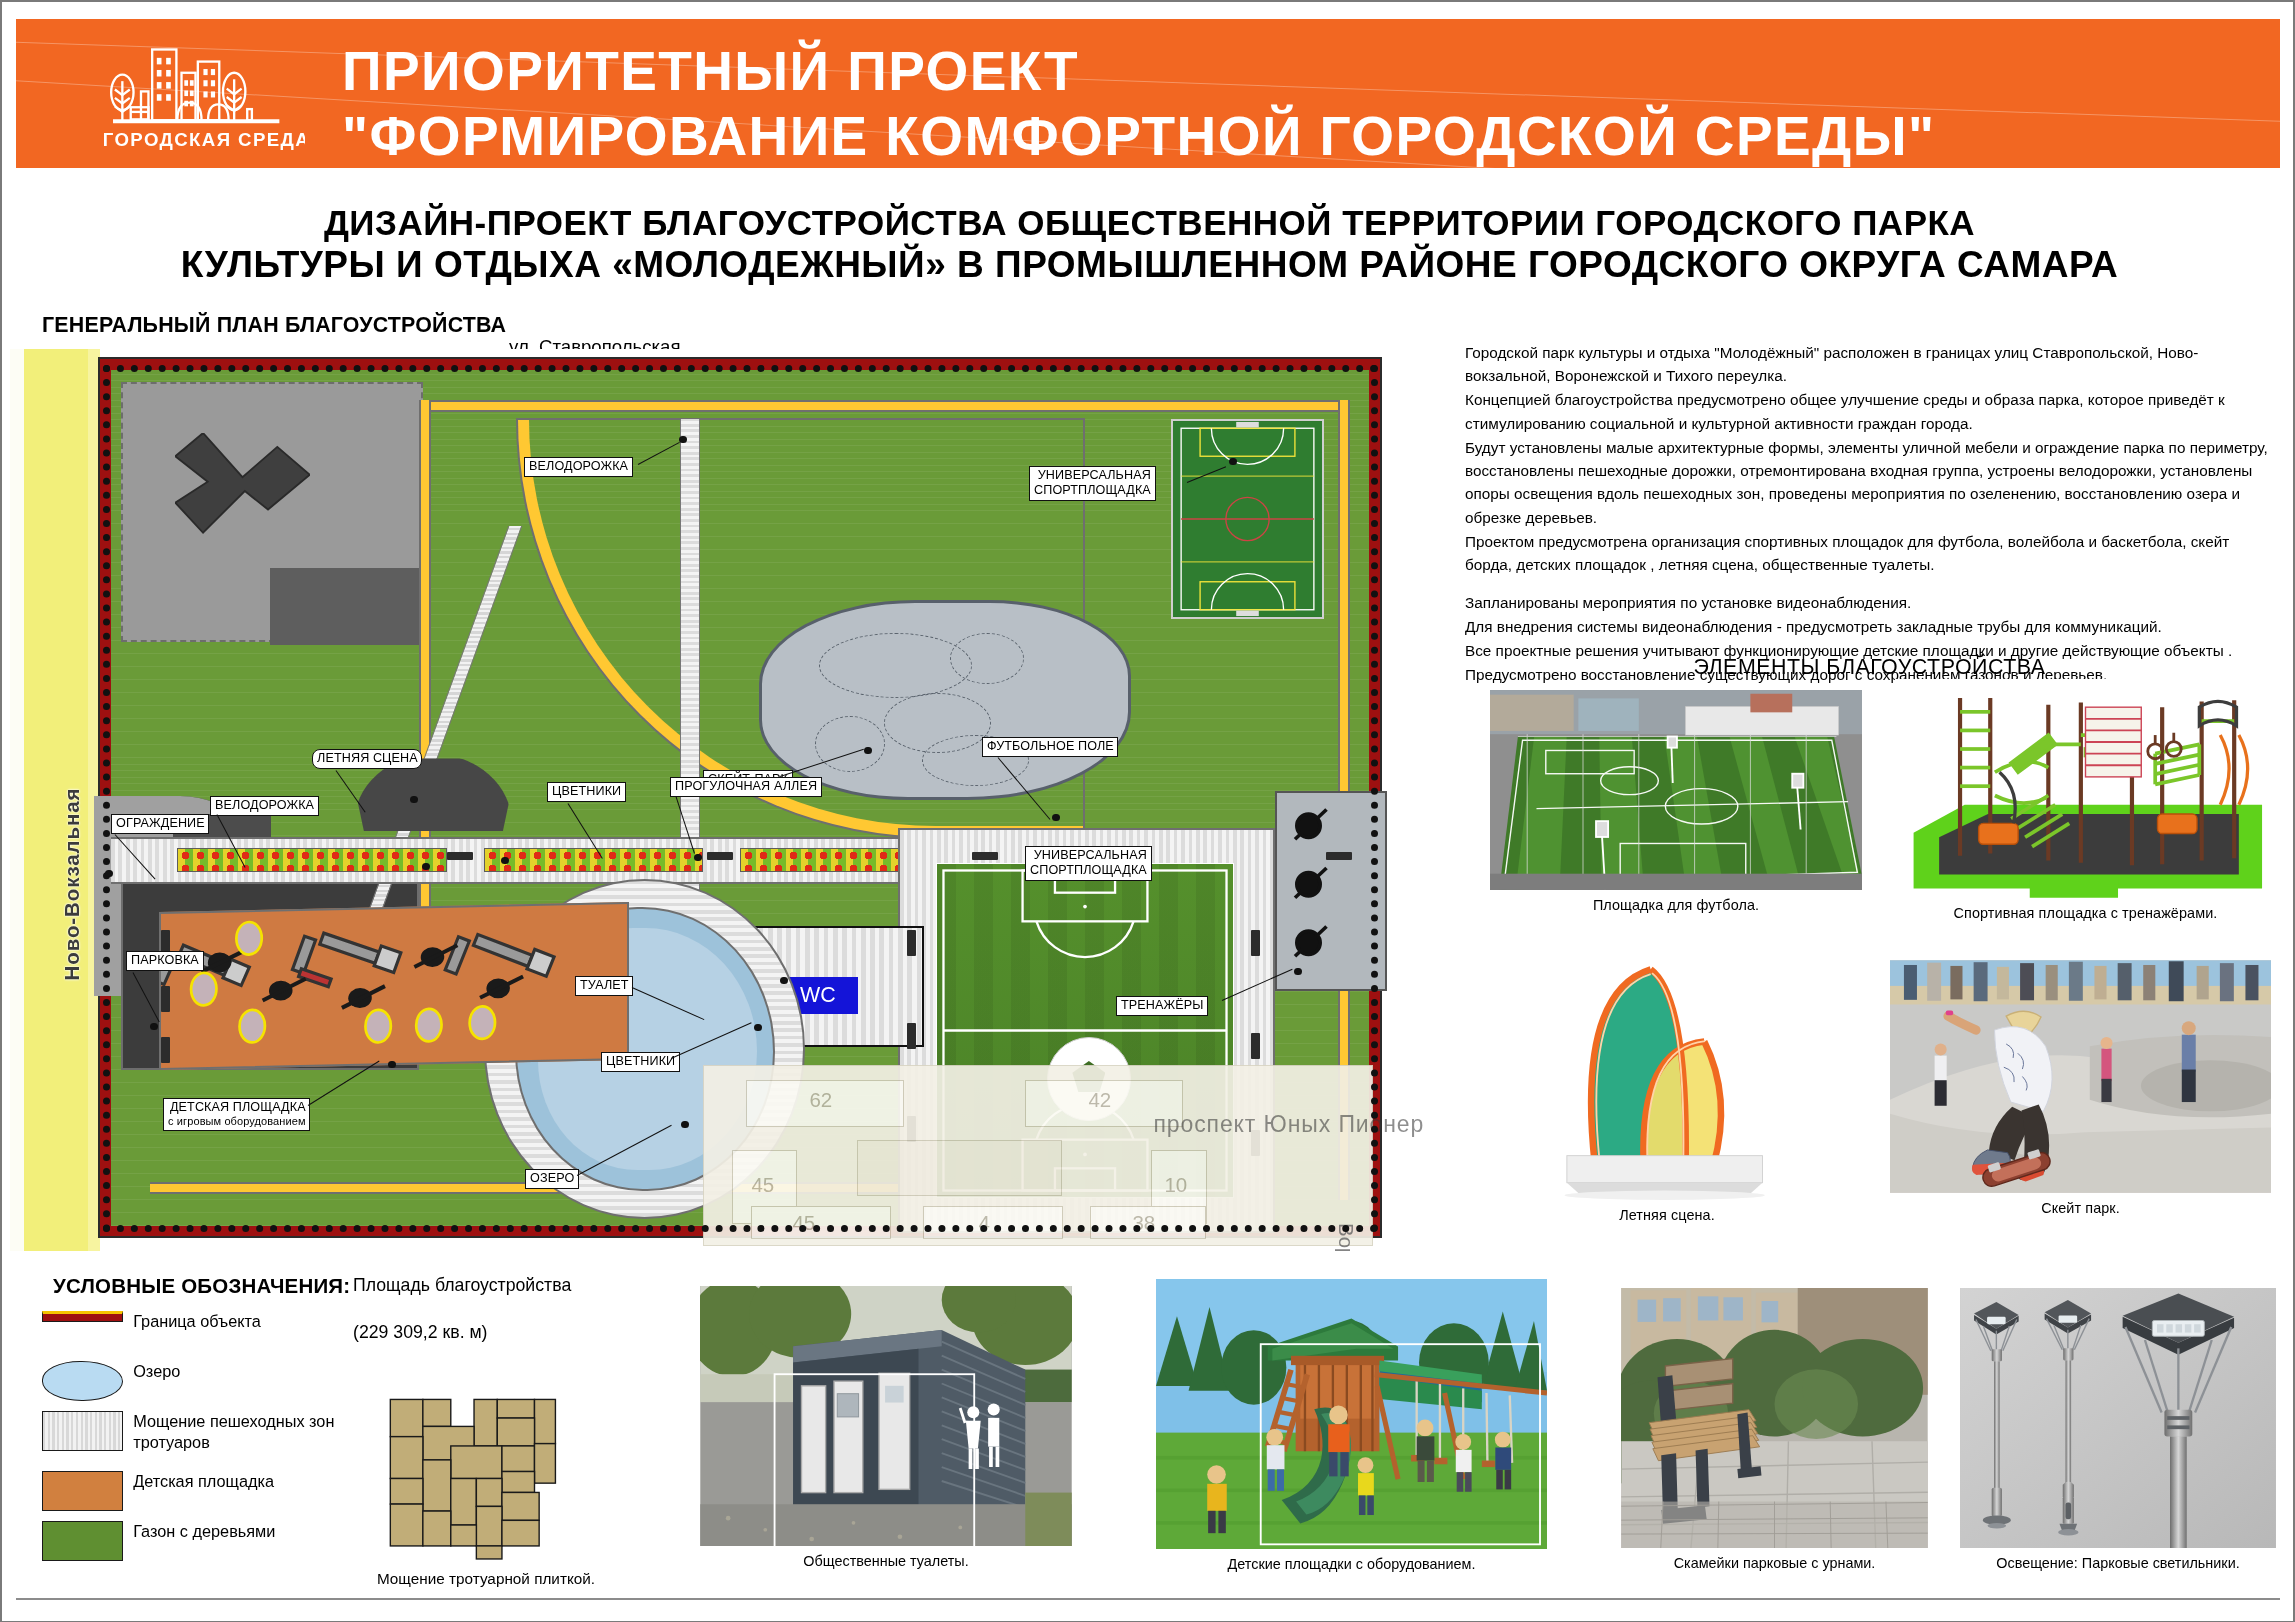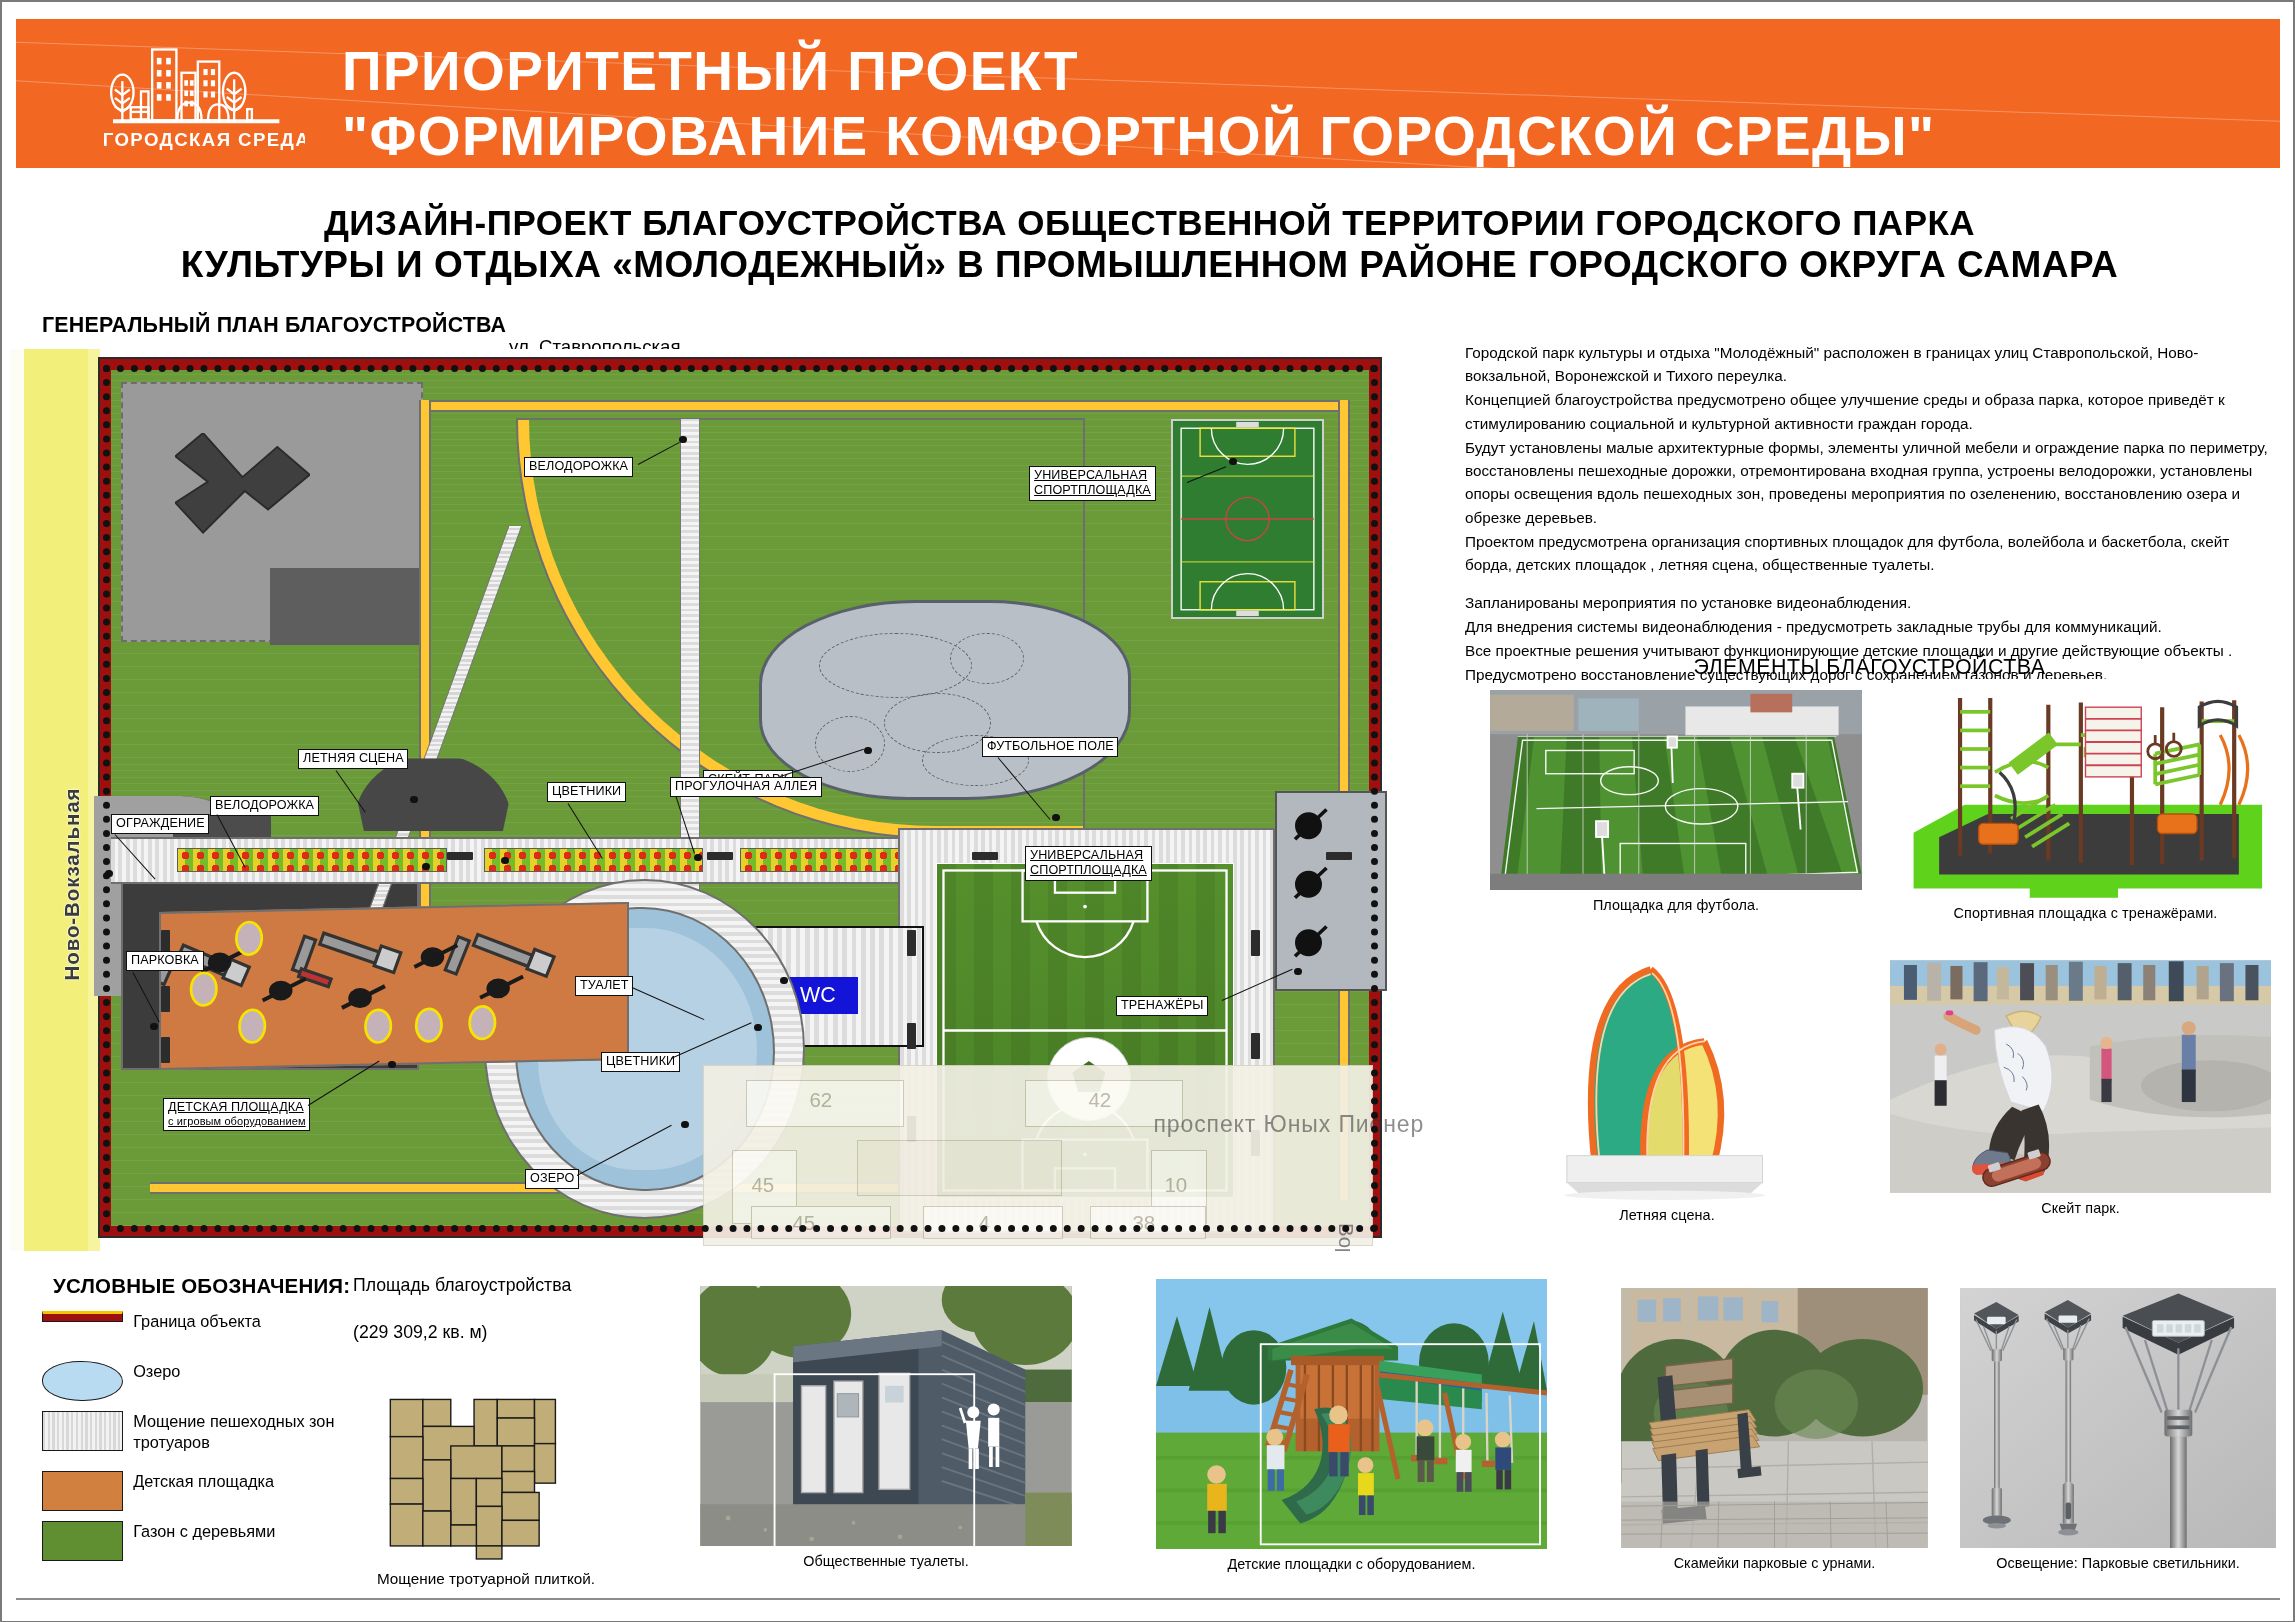--- a/index.html
+++ b/index.html
@@ -244,21 +244,21 @@
     position:absolute; left:1348px; top:874px; font-size:20.5px; color:#5b5b5b;
     opacity:.75; transform:rotate(90deg); transform-origin:left top; white-space:nowrap;
   }
 
   
   .callout {
     position:absolute; background:#fff; border:0.9px solid #111;
     font-size:12.6px; padding:1.4px 3.7px; white-space:nowrap; line-height:1.18;
     font-weight:400; letter-spacing:0.1px;
   }
-  .callout.two { text-align:left;text-decoration:underline; }
+  .callout.two { text-align:right; }
   .callout small { display:block; font-size:11px; }
   .leader { position:absolute; background:#111; height:0.9px; transform-origin:left center; }
   .dotmark { position:absolute; width:7.4px; height:7.4px; background:#111; border-radius:50%; }
 
   
   .rtext {
     position:absolute; left:1463px; top:339px; width:809px;
     font-size:15.3px; line-height:1.52; text-align:left;
   }
   .rtext p { margin:0 0 0.9px 0; }
@@ -561,21 +561,21 @@
     <div class="m fence-dots"></div>
 
     <div class="callout" style="left:101px;top:465px;">ОГРАЖДЕНИЕ</div>
     <div class="leader" style="left:105px;top:485px;width:60px;transform:rotate(48deg);"></div>
     <div class="dotmark" style="left:95px;top:521px;"></div>
 
     <div class="callout" style="left:200px;top:447px;">ВЕЛОДОРОЖКА</div>
     <div class="leader" style="left:207px;top:465px;width:60px;transform:rotate(62deg);"></div>
     <div class="dotmark" style="left:412px;top:514px;"></div>
 
-    <div class="callout" style="left:288px;top:400px;">ЛЕТНЯЯ СЦЕНА</div>
+    <div class="callout" style="left:302px;top:400px;border-radius:8px;">ЛЕТНЯЯ СЦЕНА</div>
     <div class="leader" style="left:326px;top:421px;width:51px;transform:rotate(55deg);"></div>
     <div class="dotmark" style="left:400px;top:447px;"></div>
 
     <div class="callout" style="left:514px;top:108px;">ВЕЛОДОРОЖКА</div>
     <div class="leader" style="left:628px;top:115px;width:47px;transform:rotate(-28deg);"></div>
     <div class="dotmark" style="left:669px;top:87px;"></div>
 
     <div class="callout two" style="left:1015px;top:497px;">
       <span>УНИВЕРСАЛЬНАЯ</span><br>
       <span>СПОРТПЛОЩАДКА</span>

